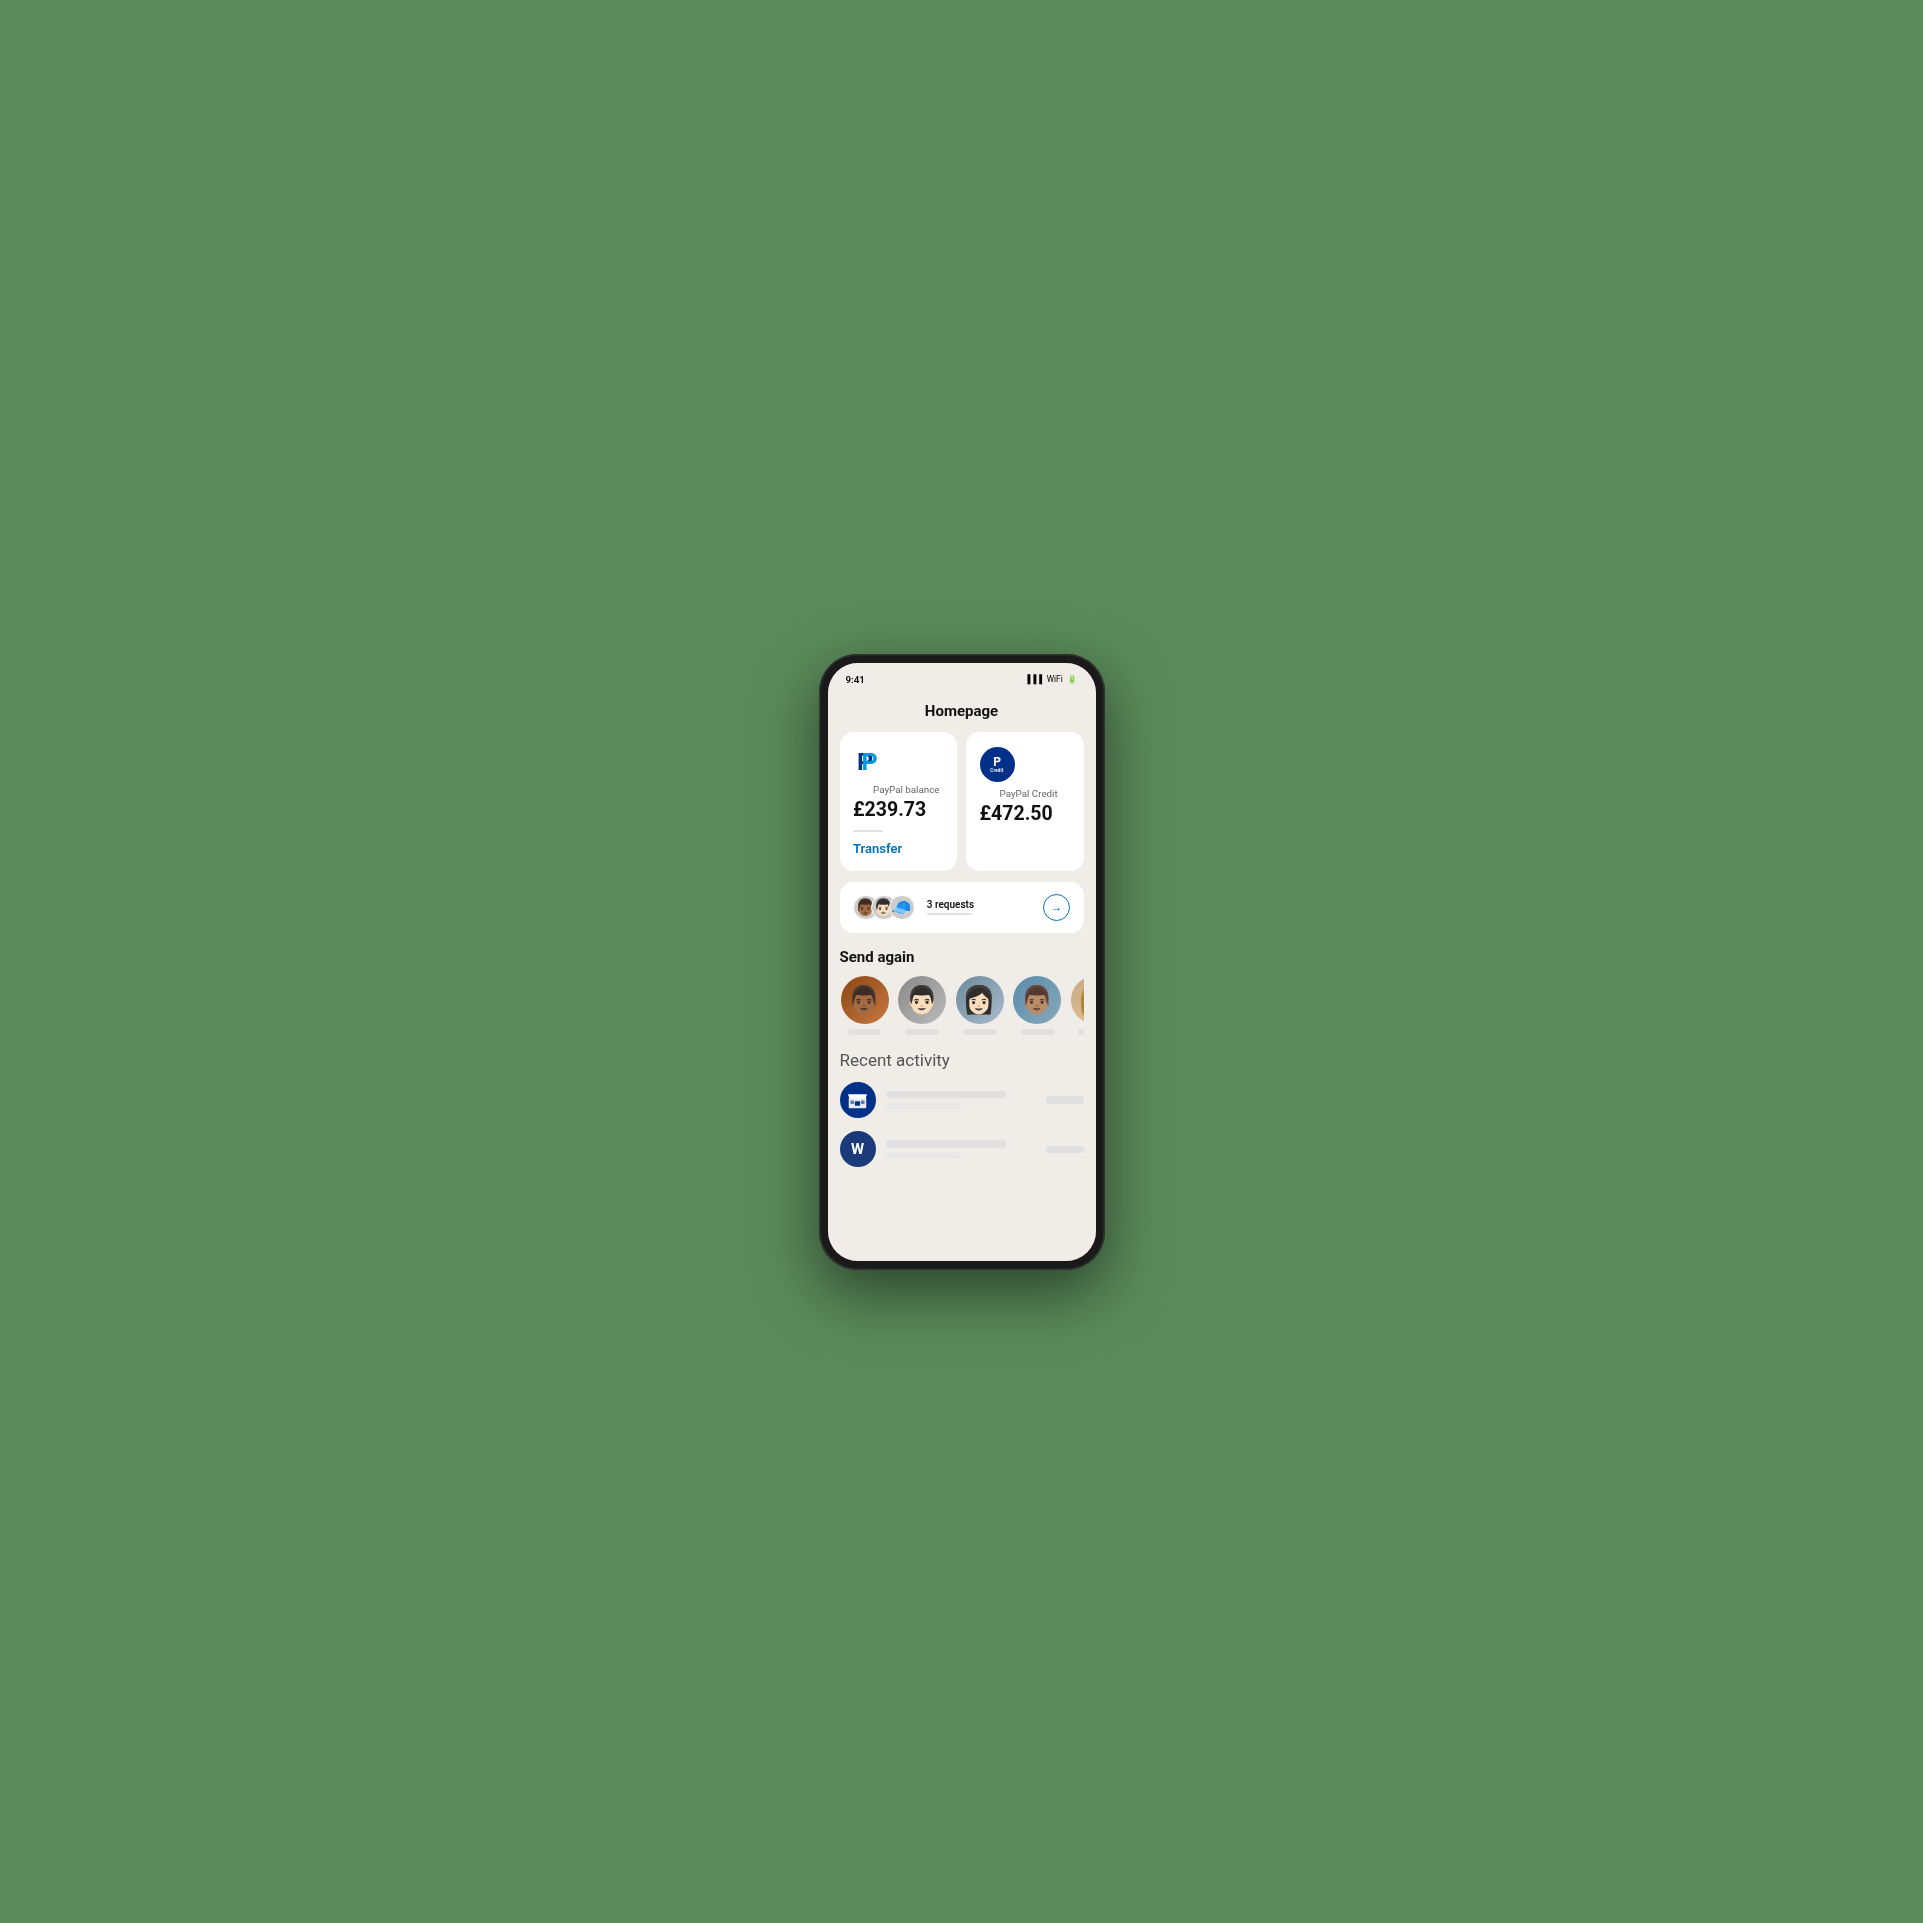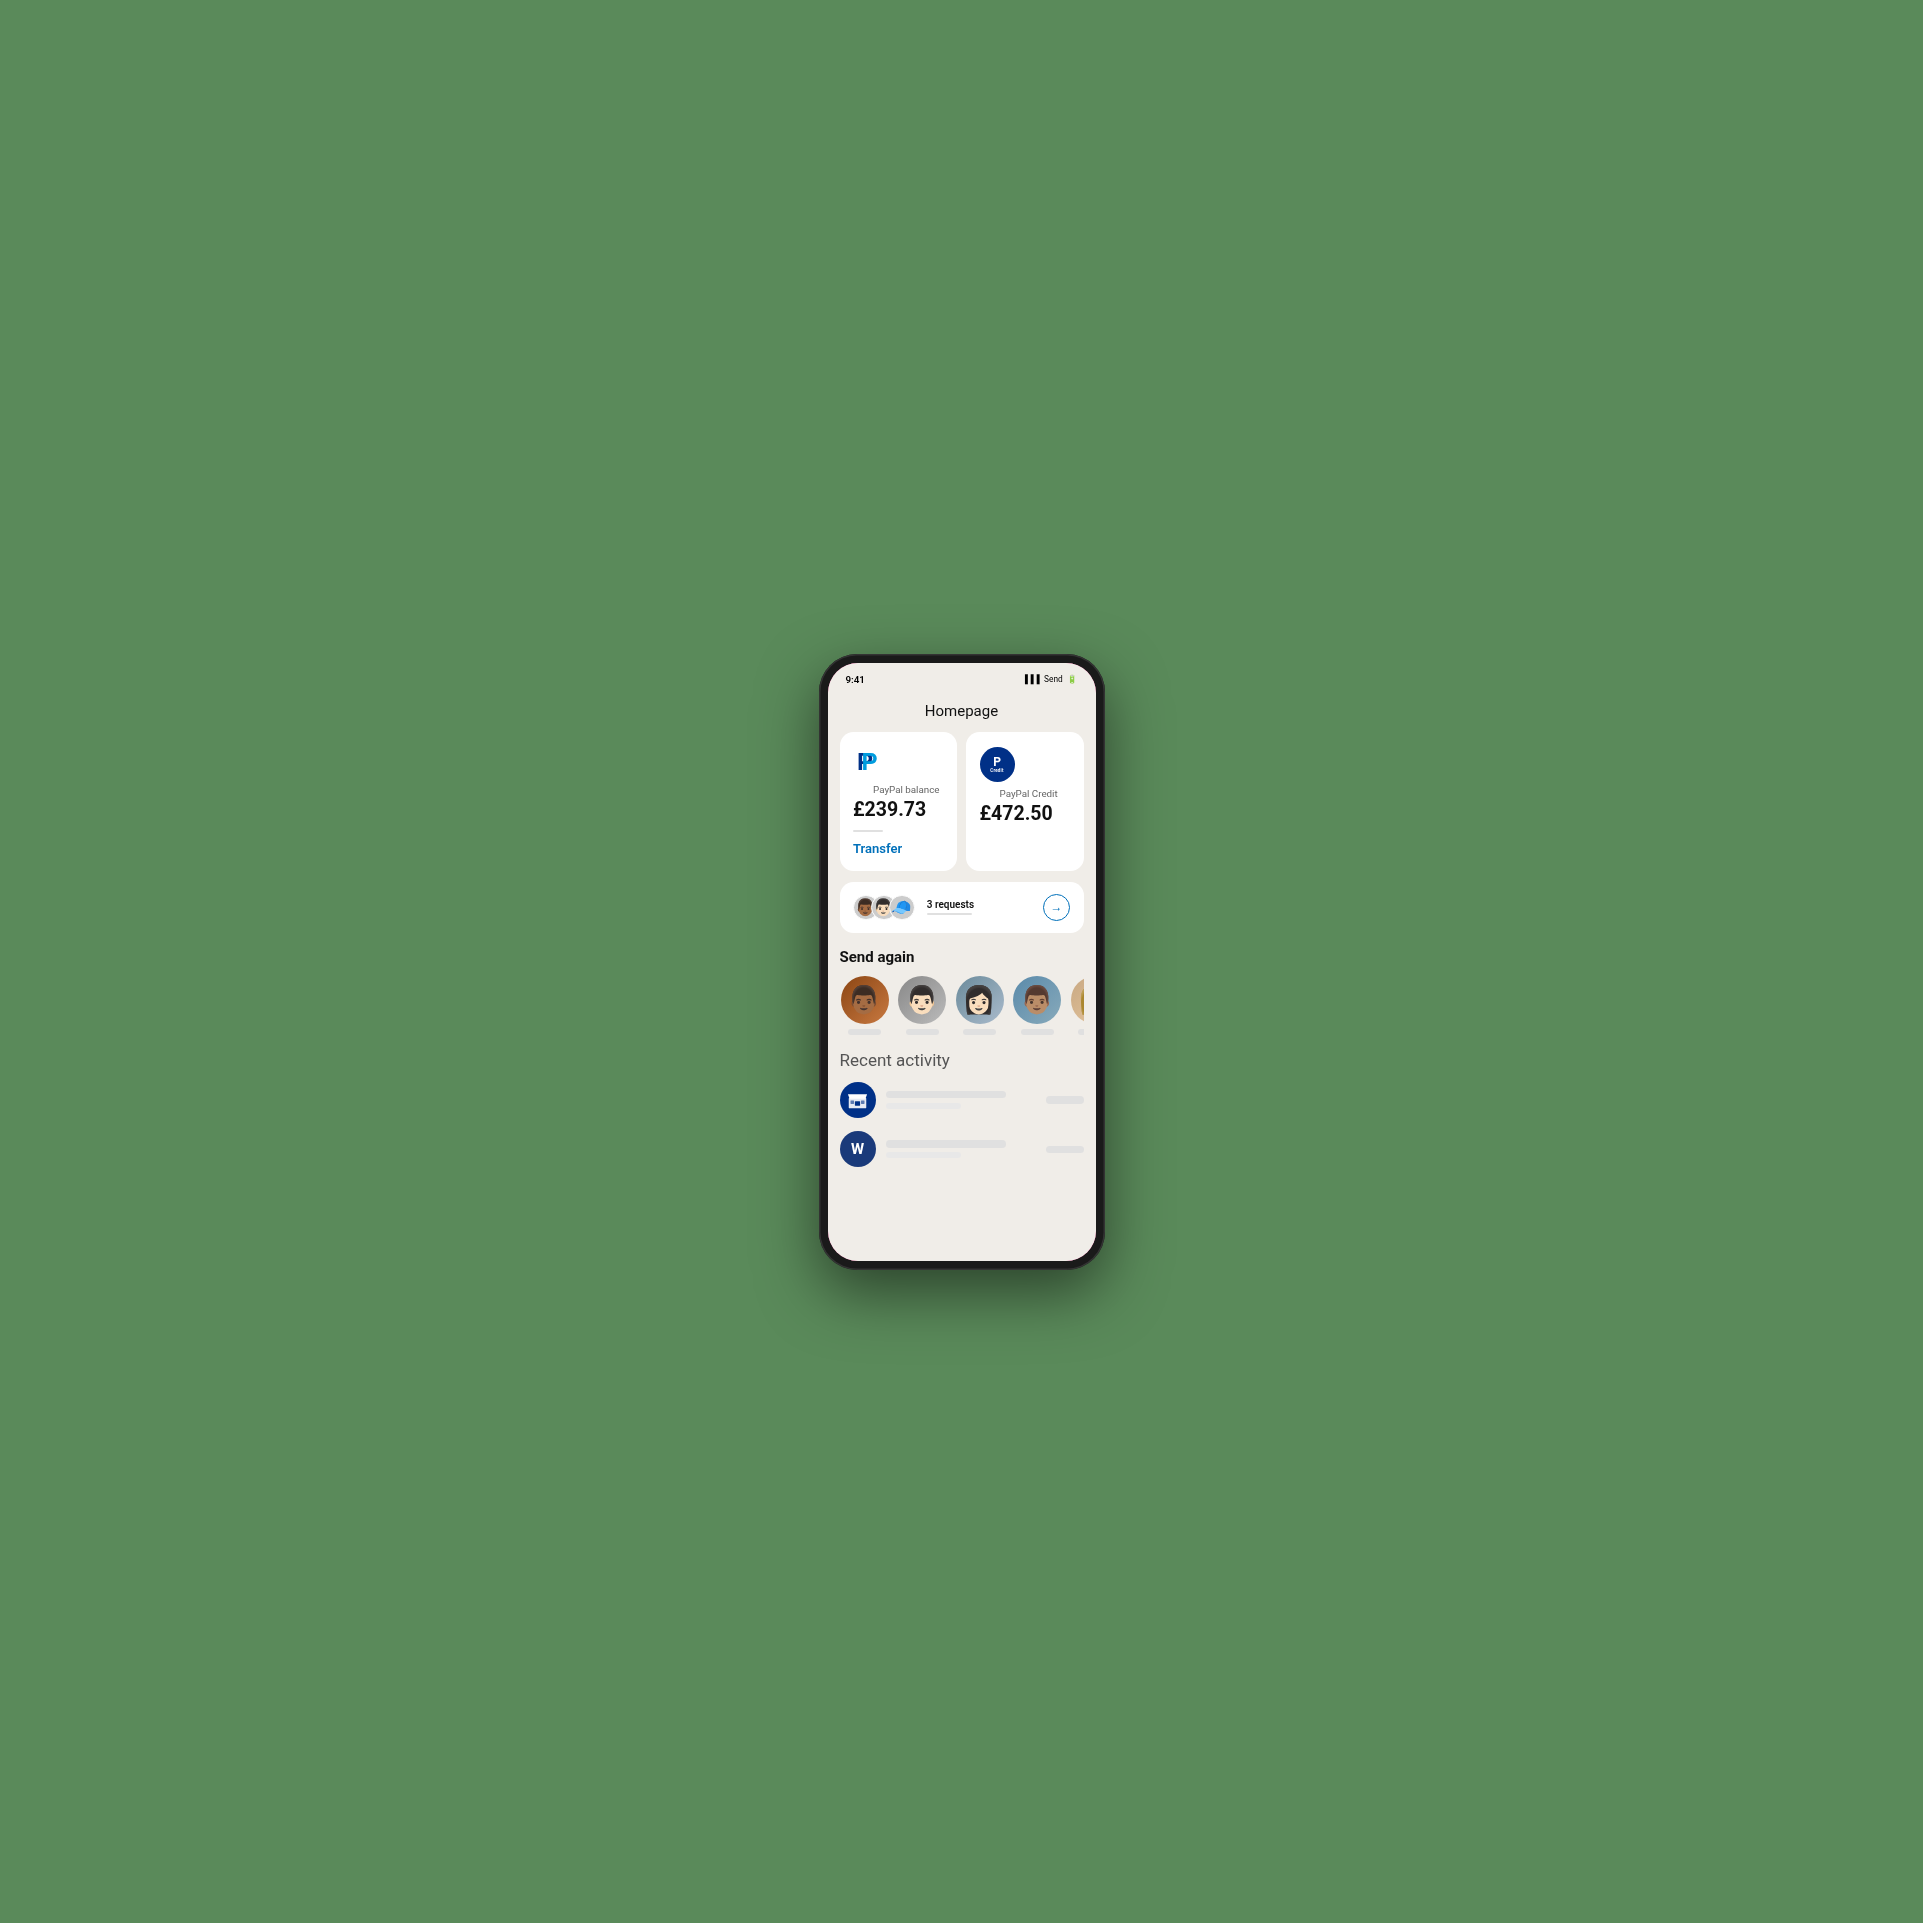--- a/index.html
+++ b/index.html
@@ -64,21 +64,21 @@
     
     .page-title-bar {
       background: #f0ede8;
       text-align: center;
       padding: 6px 0 12px;
       flex-shrink: 0;
     }
 
     .page-title-bar h1 {
       font-size: 15px;
-      font-weight: 400;
+      font-weight: 700;
       color: #111;
     }
 
     
     .scroll-content {
       flex: 1;
       overflow-y: auto;
       padding: 0 12px 15px;
       background: #f0ede8;
     }
@@ -358,21 +358,21 @@
 </head>
 <body>
 
 <div class="phone-outer">
   <div class="phone-inner">
 
     <div class="status-bar">
       <span class="status-time">9:41</span>
       <div class="status-icons">
         <span>▐▐▐</span>
-        <span>Send</span>
+        <span>WiFi</span>
         <span>🔋</span>
       </div>
     </div>
 
     <div class="page-title-bar">
       <h1>Homepage</h1>
     </div>
 
     <div class="scroll-content">
 

